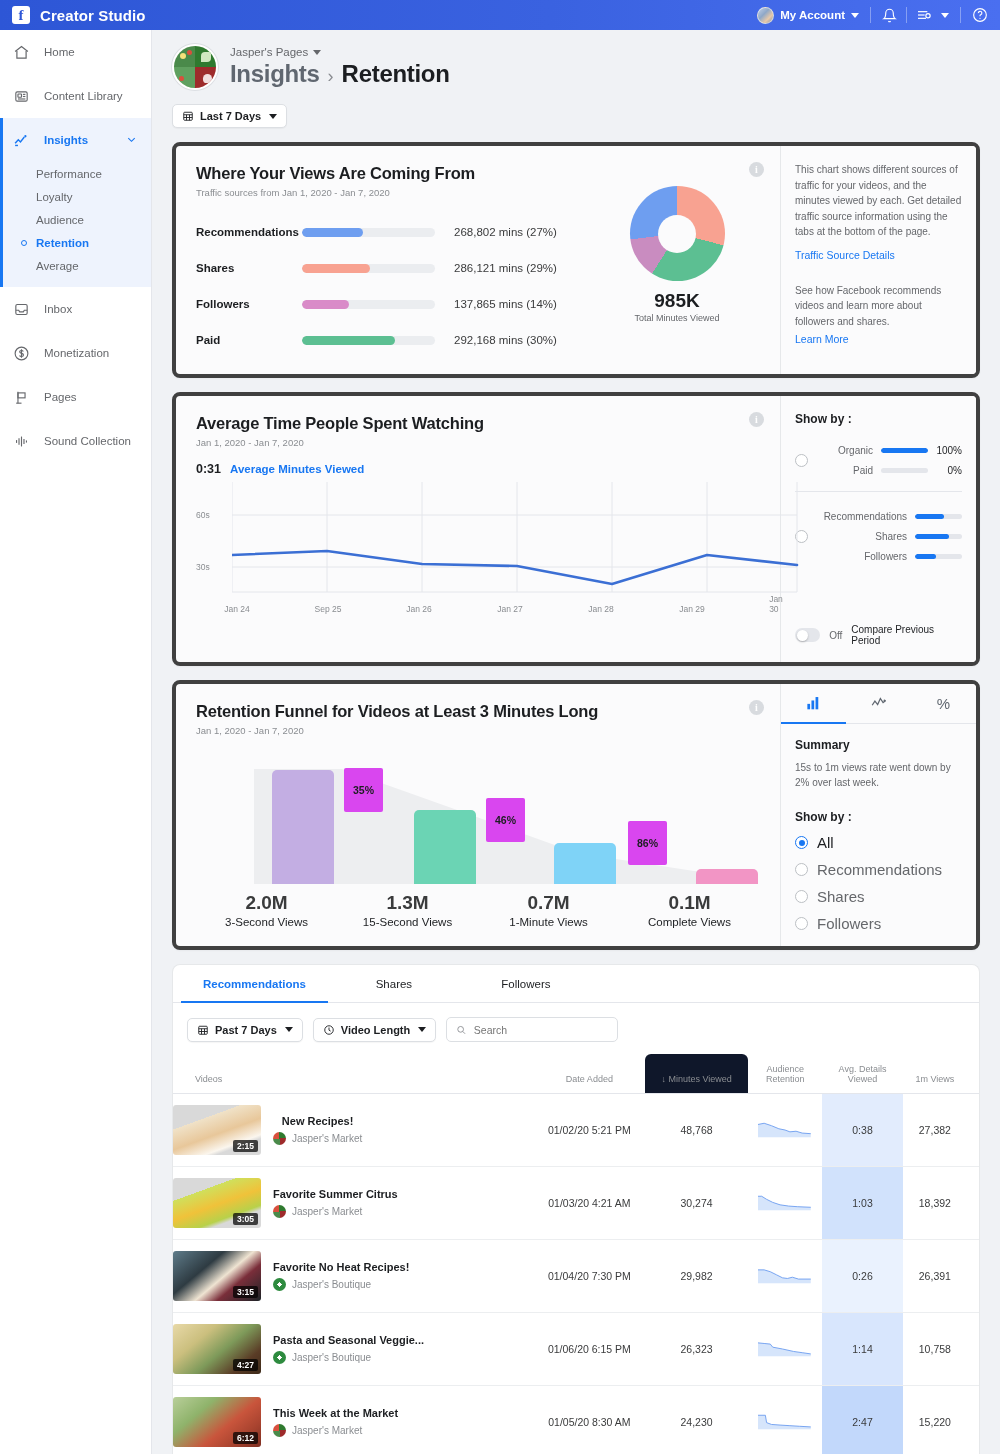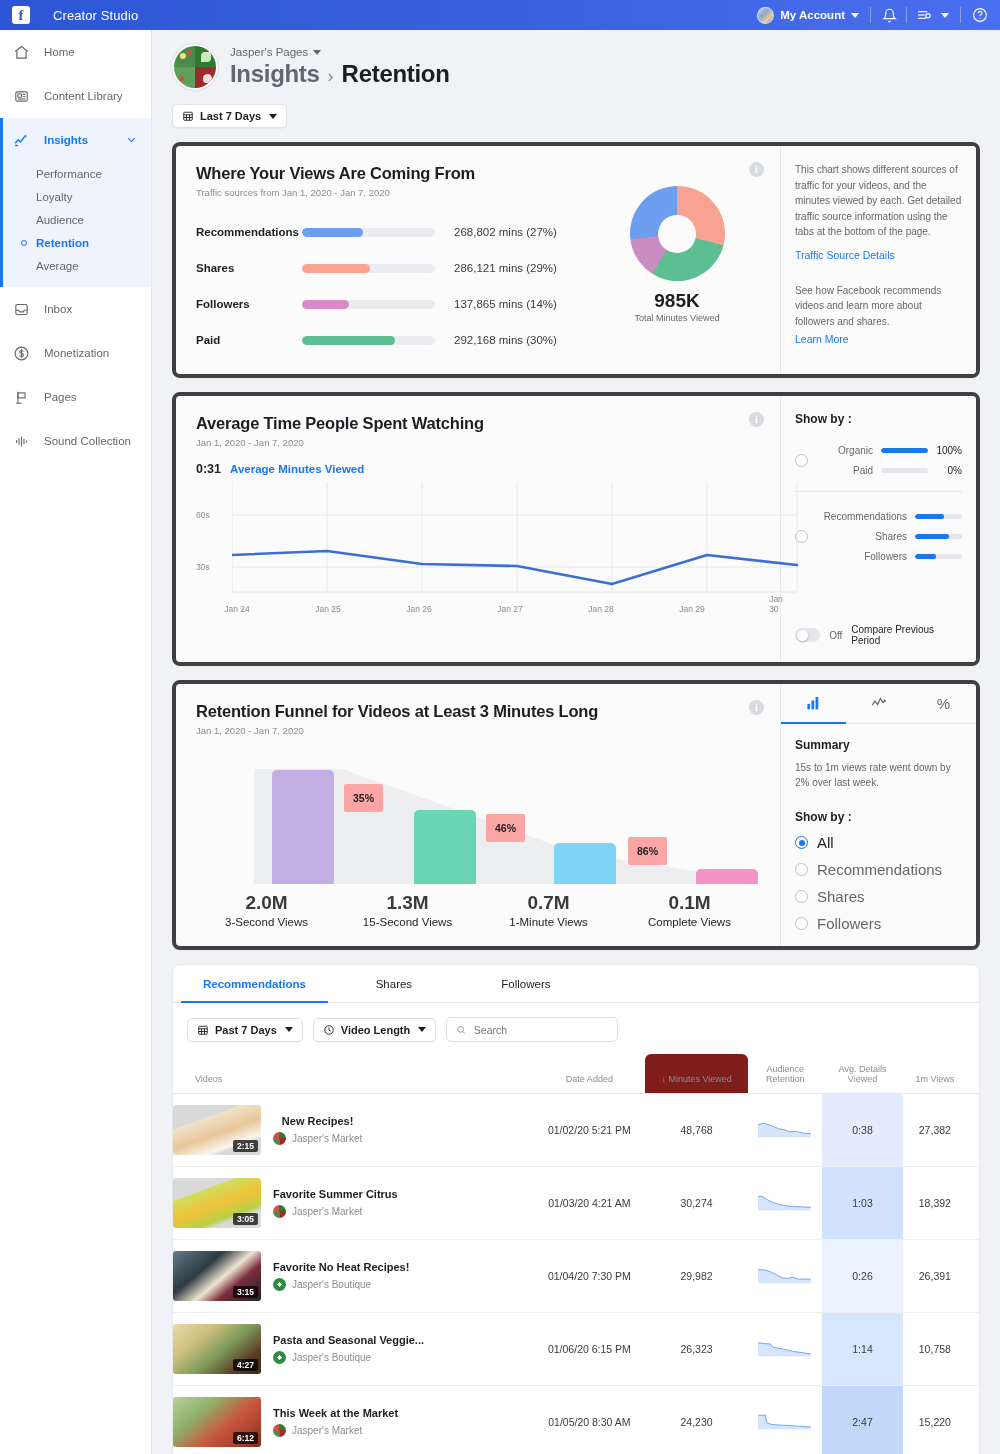--- a/index.html
+++ b/index.html
@@ -17,21 +17,21 @@
     background: #3b5bdb;
     background: linear-gradient(90deg,#2d56d6 0%, #3a62e0 55%, #4a6ff0 100%);
     display: flex; align-items: center; color: #fff;
   }
   .fb-logo {
     width: 18px; height: 18px; margin-left: 12px; background: #fff;
     border-radius: 3px; color: #2d56d6; font-weight: bold; font-size: 15px;
     font-family: "Liberation Serif", serif;
     display: flex; align-items: flex-end; justify-content: center; line-height: 17px;
   }
-  .brand { margin-left: 23px; font-size: 13px; font-weight: normal; letter-spacing: .1px; }
+  .brand { margin-left: 10px; font-size: 15px; font-weight: bold; letter-spacing: .1px; }
   .topbar-right { margin-left: auto; display: flex; align-items: center; gap: 0; padding-right: 12px; }
   .acct { display: flex; align-items: center; gap: 6px; font-size: 11.5px; font-weight: bold; }
   .acct-avatar {
     width: 17px; height: 17px; border-radius: 50%;
     background: linear-gradient(135deg,#c2d0e8 0%, #8fa8c8 40%, #e8c9a8 70%, #7a8fb0 100%);
     border: 1px solid rgba(255,255,255,.5);
   }
   .tb-div { width: 1px; height: 16px; background: rgba(255,255,255,.35); margin: 0 11px; }
   .tb-ico { display: flex; align-items: center; justify-content: center; cursor: pointer; }
   .caret { width: 0; height: 0; border-left: 4px solid transparent; border-right: 4px solid transparent; border-top: 5px solid currentColor; }
@@ -167,22 +167,22 @@
   .toggle-row { display:flex; align-items:center; gap:9px; margin-top: 58px; }
   .toggle { width: 26px; height: 14px; border-radius: 8px; background:#e4e6eb; position:relative; cursor:pointer; }
   .toggle::after { content:""; position:absolute; left:1.5px; top:1.5px; width:11px; height:11px; border-radius:50%; background:#fff; box-shadow:0 1px 2px rgba(0,0,0,.25); }
   .toggle-lbl { font-size: 10px; color: #65676b; }
   .cmp-lbl { font-size: 10px; color: #1c1e21; margin-left: auto; }
 
   
   .funnel { margin-top: 20px; height: 128px; position: relative; }
   .fbar { position: absolute; bottom: 0; border-radius: 5px 5px 0 0; }
   .fpct {
-    position: absolute; background: #fca5a5; color: #1c1e21; font-size: 10.5px;
-    font-weight: bold; padding: 8px 9px; border-radius: 2px;
+    position: absolute; background: #d946ef; color: #1c1e21; font-size: 10.5px;
+    font-weight: bold; padding: 16px 9px; border-radius: 2px;
   }
   .fcaps { display: flex; margin-top: 8px; }
   .fcap { flex: 1; text-align: center; }
   .fcap .v { font-size: 19px; font-weight: bold; color: #3a3b3c; }
   .fcap .n { font-size: 11.5px; color: #1c1e21; margin-top: 2px; }
 
   .tabstrip { display: flex; border-bottom: 1px solid #e4e6eb; }
   .vtab {
     flex: 1; text-align: center; padding: 11px 0 10px 0; font-size: 11px;
     color: #8a8d91; cursor: pointer;
@@ -210,21 +210,21 @@
   .search input { border:none; outline:none; font-size: 10.5px; color:#8a8d91; width:100%;
     font-family:"Liberation Sans",sans-serif; background:transparent; }
 
   table.vt { width: 100%; border-collapse: collapse; table-layout: fixed; }
   table.vt th {
     font-size: 9px; color: #8a8d91; font-weight: normal; padding: 10px 0 9px 0;
     vertical-align: bottom; border-bottom: 1px solid #e4e6eb;
   }
   th.c-vid { width: 350px; text-align: left; padding-left: 22px !important; }
   th.c-date { width: 108px; text-align: center; }
-  th.c-min { width: 100px; text-align: center; background:#7f1d1d; border-radius: 6px 6px 0 0; color:#1c1e21; font-weight:bold; }
+  th.c-min { width: 100px; text-align: center; background:#0f172a; border-radius: 6px 6px 0 0; color:#1c1e21; font-weight:bold; }
   th.c-ret { width: 72px; text-align: center; }
   th.c-avg { width: 78px; text-align: center; }
   th.c-1m  { width: 74px; text-align: center; padding-right: 12px !important; }
   table.vt td { border-bottom: 1px solid #eceef0; padding: 11px 0; font-size: 10.5px; color:#3a3b3c; text-align:center; }
   td.c-vid { text-align: left; padding-left: 22px; }
   .vcell { display: flex; align-items: center; gap: 12px; }
   .thumb {
     width: 88px; height: 50px; border-radius: 3px; position: relative; overflow:hidden;
     background:#c9ccd1; flex-shrink:0;
   }
@@ -500,21 +500,21 @@
           <line x1="285" y1="0" x2="285" y2="110" stroke="#e4e6eb" stroke-width="1"></line>
           <line x1="380" y1="0" x2="380" y2="110" stroke="#e4e6eb" stroke-width="1"></line>
           <line x1="475" y1="0" x2="475" y2="110" stroke="#e4e6eb" stroke-width="1"></line>
           <line x1="565" y1="0" x2="565" y2="110" stroke="#e4e6eb" stroke-width="1"></line>
           <line x1="0" y1="33" x2="565" y2="33" stroke="#e4e6eb" stroke-width="1"></line>
           <line x1="0" y1="85" x2="565" y2="85" stroke="#e4e6eb" stroke-width="1"></line>
           <line x1="0" y1="110" x2="565" y2="110" stroke="#e4e6eb" stroke-width="1"></line>
           <polyline points="0,73 95,69 190,82 285,84 380,102 475,73 565,83" fill="none" stroke="#3b6fd4" stroke-width="2.6" stroke-linejoin="round" stroke-linecap="round"></polyline>
         </svg>
         <span class="xtick" style="left:41px">Jan 24</span>
-        <span class="xtick" style="left:132px">Jan 25</span>
+        <span class="xtick" style="left:132px">Sep 25</span>
         <span class="xtick" style="left:223px">Jan 26</span>
         <span class="xtick" style="left:314px">Jan 27</span>
         <span class="xtick" style="left:405px">Jan 28</span>
         <span class="xtick" style="left:496px">Jan 29</span>
         <span class="xtick" style="left:580px">Jan 30</span>
       </div>
     </div>
 
     <div class="card-side">
       <div class="sb-title">Show by :</div>

